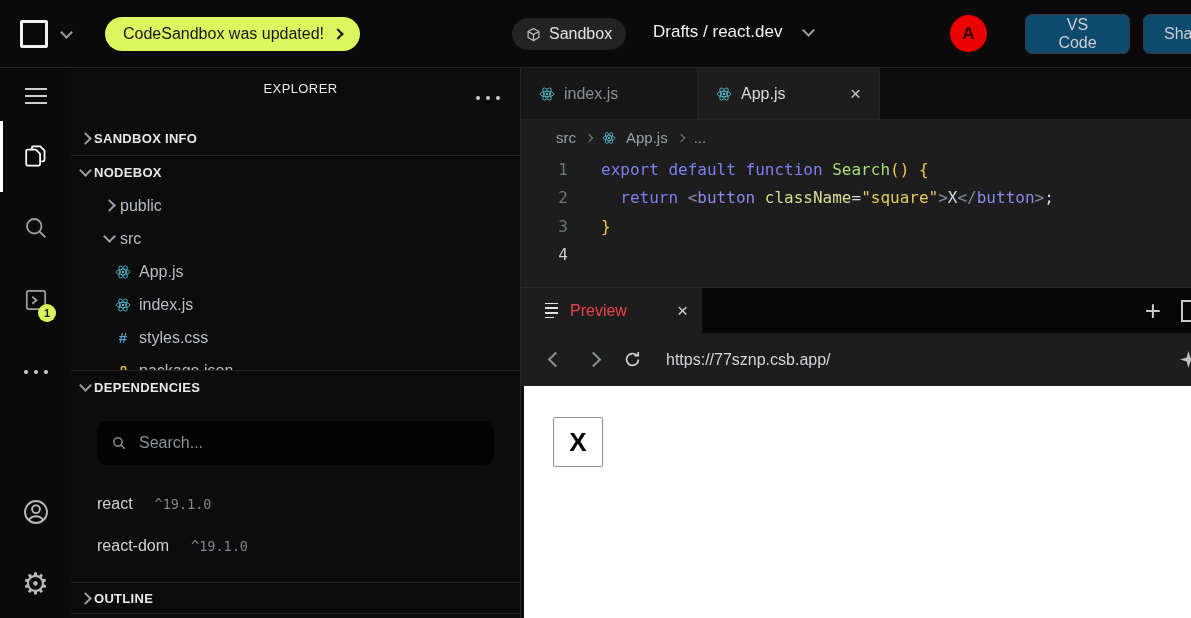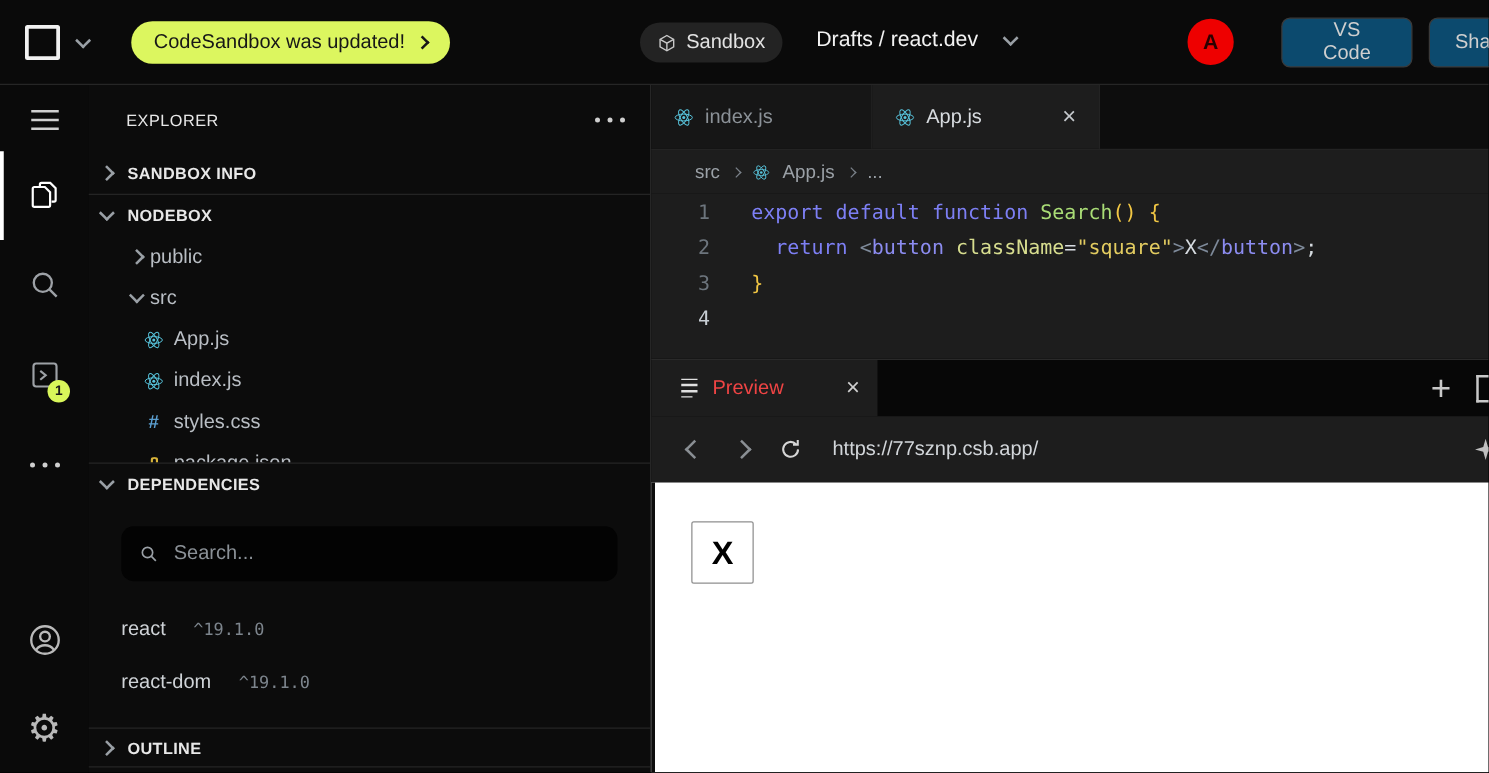--- a/index.html
+++ b/index.html
@@ -34,24 +34,24 @@
   .ham{display:flex;flex-direction:column;gap:5px;}
   .ham i{display:block;width:22px;height:2px;background:#cfcfcf;}
   .dots{display:flex;gap:6px;}
   .dots i{width:4px;height:4px;border-radius:50%;background:#cfcfcf;}
   .gear-glyph{font-size:30px;color:#b9b9b9;line-height:1;}
   .term-badge{position:absolute;left:38px;top:18px;width:18px;height:18px;border-radius:50%;background:#d9f75a;
           display:flex;align-items:center;justify-content:center;font-size:11px;font-weight:700;color:#1a1a1a;}
   
   .explorer{position:absolute;left:71px;top:68px;width:450px;height:550px;background:#0c0c0c;
           border-right:1px solid #262626;box-sizing:border-box;display:flex;flex-direction:column;}
-  .exp-header{height:30px;margin-top:13px;display:flex;align-items:center;padding:0 20px 0 30px;}
+  .exp-header{height:30px;margin-top:13px;display:flex;align-items:center;padding:0 20px 0 30px;flex-direction:column;}
   .exp-title{font-size:13px;letter-spacing:.4px;color:#e8e8e8;}
   .exp-dots{margin-left:auto;cursor:pointer;}
-  .section-row{display:flex;align-items:center;gap:12px;padding-left:10px;cursor:pointer;}
+  .section-row{display:flex;align-items:center;gap:4px;padding-left:10px;cursor:pointer;}
   .section-label{font-size:13px;font-weight:700;letter-spacing:.3px;color:#e8e8e8;}
   .row-sandboxinfo{height:34px;margin-top:10px;}
   .row-nodebox{height:33px;}
   .divider{height:1px;background:#242424;}
   .tree{height:181px;overflow:hidden;}
   .tree-item{height:33px;display:flex;align-items:center;gap:6px;font-size:16px;color:#b9bec4;cursor:pointer;}
   .tree-item.is-folder{padding-left:34px;}
   .tree-item.is-file{padding-left:44px;gap:8px;}
   .tree-chev{border-color:#9aa0a6;}
   .ic-css{color:#5b9fd0;font-weight:700;font-size:15px;width:16px;text-align:center;}

